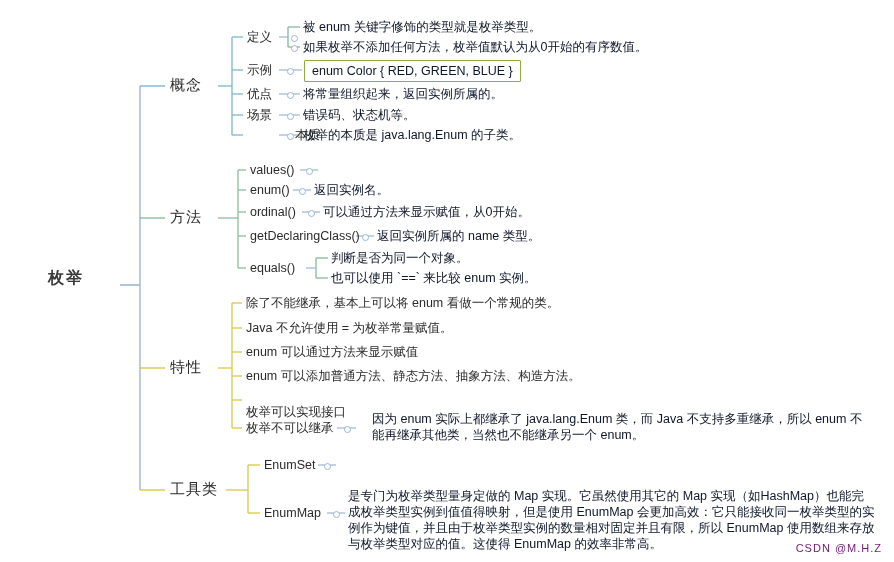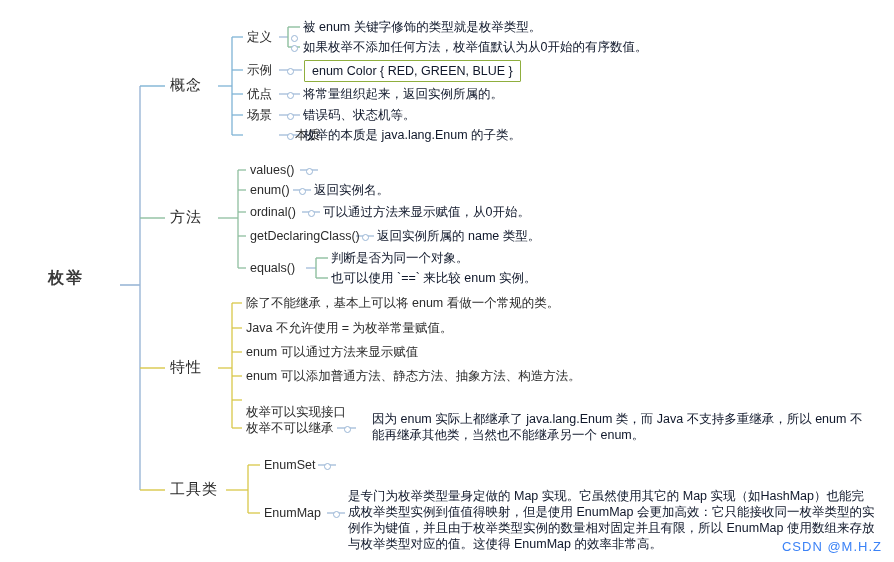--- a/index.html
+++ b/index.html
@@ -59,22 +59,22 @@
     background: #ffffff;
     border-radius: 1px;
   }
   .wrapnode {
     white-space: normal;
   }
   .watermark {
     position: absolute;
     right: 12px;
     bottom: 8px;
-    font-size: 13px;
-    color: #3b82f6;
+    font-size: 11px;
+    color: #701a75;
     letter-spacing: 1px;
   }
   .dot {
     position: absolute;
     width: 5px;
     height: 5px;
     border: 1px solid #9ab6d6;
     border-radius: 50%;
     background: #ffffff;
   }

